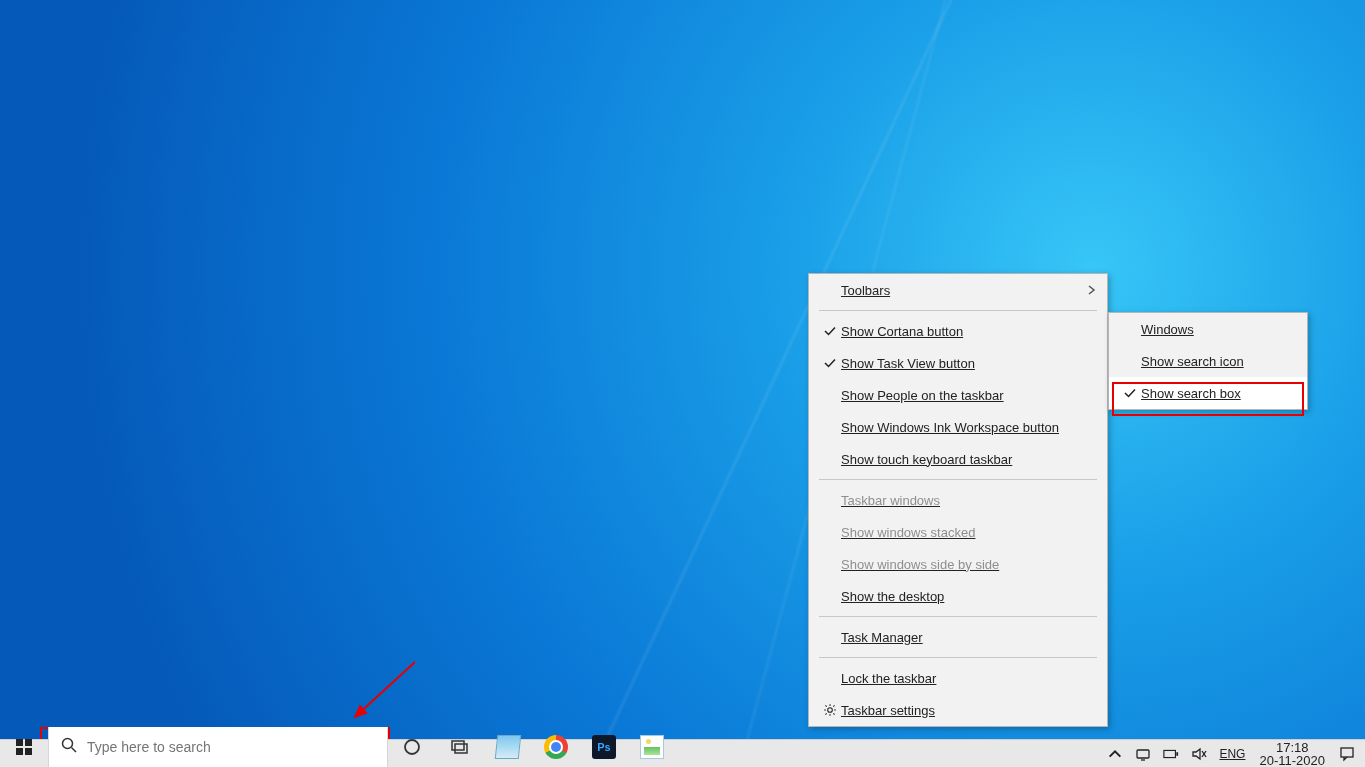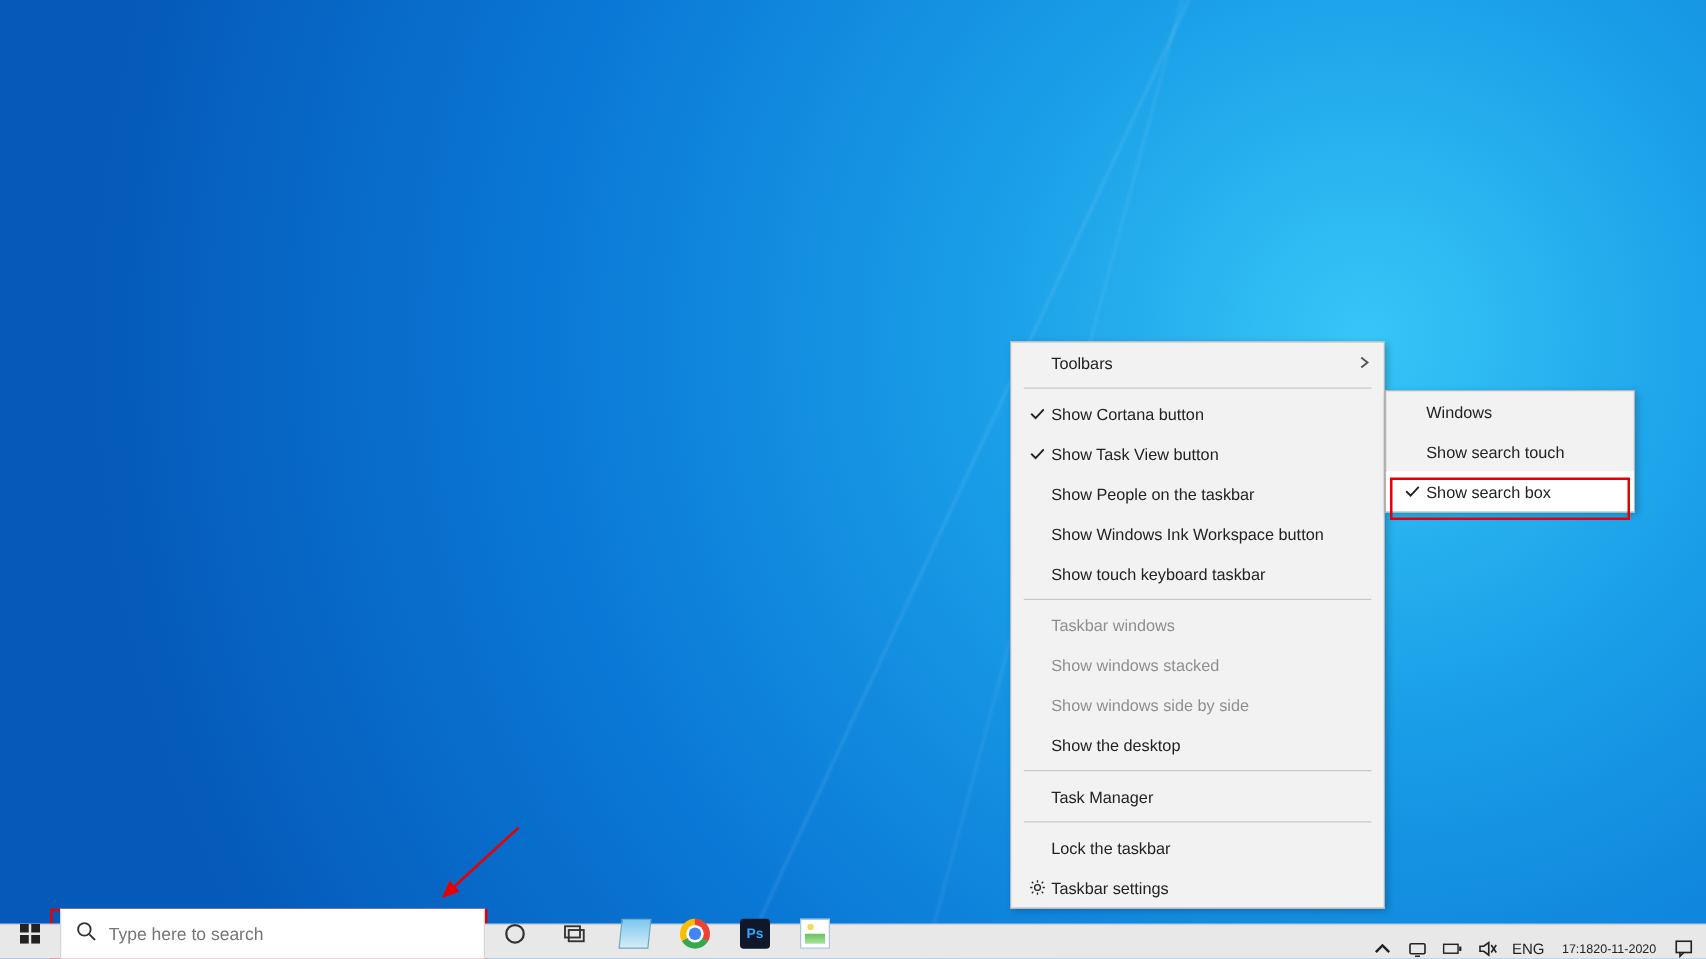--- a/index.html
+++ b/index.html
@@ -56,32 +56,33 @@
     width: 350px; height: 40px;
     border: 2px solid #e60000;
     pointer-events: none;
   }
   .arrow-annot {
     position: absolute;
     left: 345px; bottom: 40px;
     width: 80px; height: 70px;
     pointer-events: none;
   }
-  .tray-btn { display: flex; align-items: center; justify-content: center; padding: 0 6px; color: #222; font-size: 12px; }
+  .tray-btn { display: flex; align-items: center; justify-content: center; padding: 0 6px; color: #222; font-size: 12px; text-decoration: underline; }
   .tray-btn svg { width: 16px; height: 16px; }
-  .clock { display: flex; flex-direction: row; align-items: center; justify-content: center; padding: 0 8px; font-size: 10px; line-height: 13px; color: #222; }
+  .clock { display: flex; flex-direction: column; align-items: center; justify-content: center; padding: 0 8px; font-size: 13px; line-height: 13px; color: #222; }
 
   
   .ctx {
     position: absolute;
     background: #f2f2f2;
     border: 1px solid #b5b5b5;
     box-shadow: 2px 2px 6px rgba(0,0,0,0.25);
     font-size: 13px;
     color: #222;
+    text-decoration: underline;
   }
   .ctx-main { left: 808px; bottom: 40px; width: 300px; }
   .ctx-sub  { left: 1108px; top: 312px; width: 200px; }
   .ctx-item {
     display: flex; align-items: center;
     height: 32px;
     padding: 0 10px 0 10px;
     position: relative;
   }
   .ctx-item .chk { width: 22px; display: flex; justify-content: center; color: #222; }
@@ -190,21 +191,21 @@
     </div>
   </div>
 
   <div class="ctx ctx-sub">
     <div class="ctx-item">
       <span class="chk"></span>
       <span class="lbl">Windows</span>
     </div>
     <div class="ctx-item">
       <span class="chk"></span>
-      <span class="lbl">Show search touch</span>
+      <span class="lbl">Show search icon</span>
     </div>
     <div class="ctx-item hover">
       <span class="chk">
         <svg width="14" height="14" viewBox="0 0 14 14">
             <path d="M2 7 L5.5 10.5 L12 3.5" fill="none" stroke="currentColor" stroke-width="1.5"></path>
           </svg>
       </span>
       <span class="lbl">Show search box</span>
     </div>
   </div>

